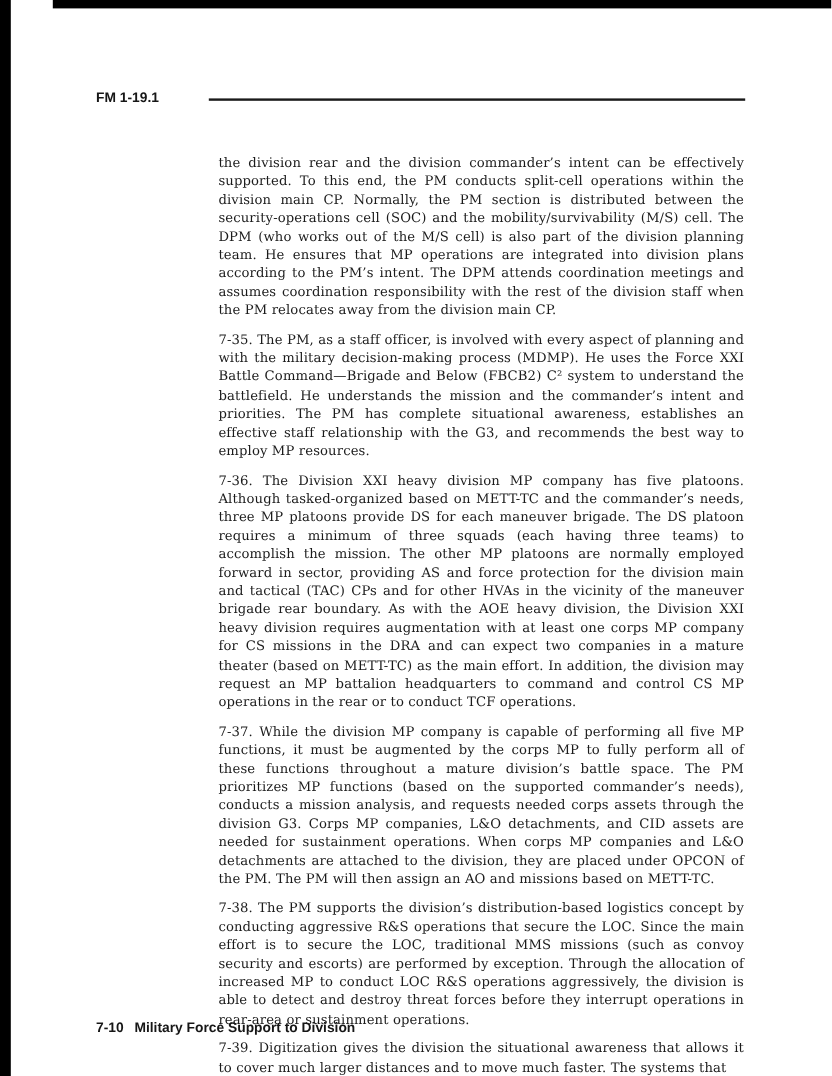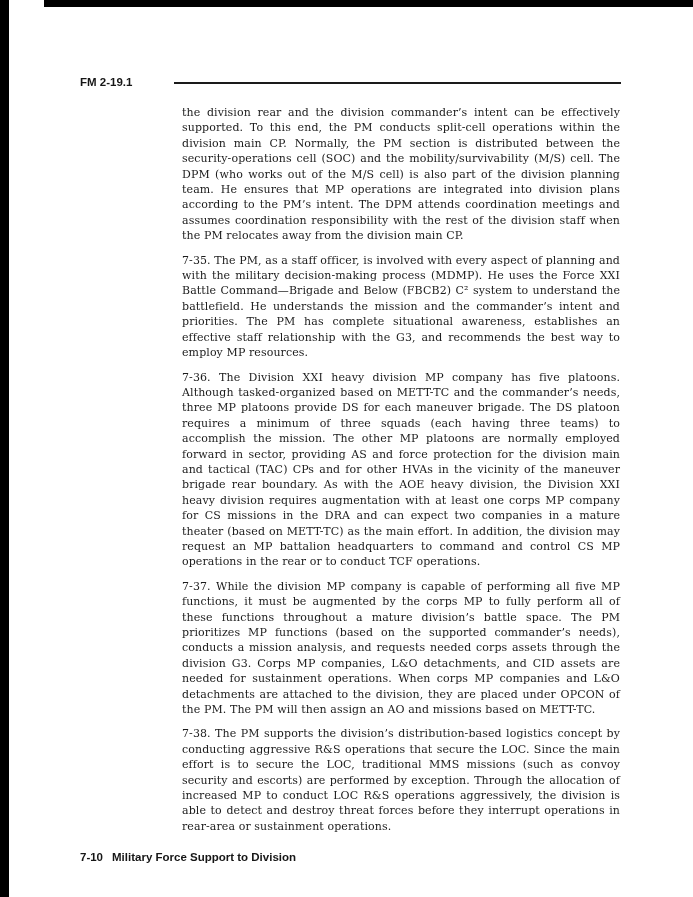--- a/index.html
+++ b/index.html
@@ -50,21 +50,21 @@
   .header-rule {
     flex: 1;
     height: 2px;
     background: #1a1a1a;
     margin-left: 42px;
     margin-top: 1px;
   }
   .page-body {
     position: absolute;
     left: 182px;
-    top: 105px;
+    top: 128px;
     width: 438px;
     color: #1b1b1b;
   }
   .page-body p {
     margin: 0 0 9px 0;
     font-size: 11px;
     line-height: 15.4px;
     text-align: justify;
     letter-spacing: 0.1px;
   }
@@ -88,30 +88,31 @@
 </style>
 </head>
 <body>
 
 <div class="page">
 
   <div class="scan-bar-left"></div>
   <div class="scan-bar-top"></div>
 
   <header class="page-header">
-    <span class="doc-id">FM 2-19.1</span>
+    <span class="doc-id">FM 1-19.1</span>
     <span class="header-rule"></span>
   </header>
 
   <main class="page-body">
     <p>the division rear and the division commander’s intent can be effectively supported. To this end, the PM conducts split-cell operations within the division main CP. Normally, the PM section is distributed between the security-operations cell (SOC) and the mobility/survivability (M/S) cell. The DPM (who works out of the M/S cell) is also part of the division planning team. He ensures that MP operations are integrated into division plans according to the PM’s intent. The DPM attends coordination meetings and assumes coordination responsibility with the rest of the division staff when the PM relocates away from the division main CP.</p>
     <p>7-35. The PM, as a staff officer, is involved with every aspect of planning and with the military decision-making process (MDMP). He uses the Force XXI Battle Command—Brigade and Below (FBCB2) C² system to understand the battlefield. He understands the mission and the commander’s intent and priorities. The PM has complete situational awareness, establishes an effective staff relationship with the G3, and recommends the best way to employ MP resources.</p>
     <p>7-36. The Division XXI heavy division MP company has five platoons. Although tasked-organized based on METT-TC and the commander’s needs, three MP platoons provide DS for each maneuver brigade. The DS platoon requires a minimum of three squads (each having three teams) to accomplish the mission. The other MP platoons are normally employed forward in sector, providing AS and force protection for the division main and tactical (TAC) CPs and for other HVAs in the vicinity of the maneuver brigade rear boundary. As with the AOE heavy division, the Division XXI heavy division requires augmentation with at least one corps MP company for CS missions in the DRA and can expect two companies in a mature theater (based on METT-TC) as the main effort. In addition, the division may request an MP battalion headquarters to command and control CS MP operations in the rear or to conduct TCF operations.</p>
     <p>7-37. While the division MP company is capable of performing all five MP functions, it must be augmented by the corps MP to fully perform all of these functions throughout a mature division’s battle space. The PM prioritizes MP functions (based on the supported commander’s needs), conducts a mission analysis, and requests needed corps assets through the division G3. Corps MP companies, L&amp;O detachments, and CID assets are needed for sustainment operations. When corps MP companies and L&amp;O detachments are attached to the division, they are placed under OPCON of the PM. The PM will then assign an AO and missions based on METT-TC.</p>
     <p>7-38. The PM supports the division’s distribution-based logistics concept by conducting aggressive R&amp;S operations that secure the LOC. Since the main effort is to secure the LOC, traditional MMS missions (such as convoy security and escorts) are performed by exception. Through the allocation of increased MP to conduct LOC R&amp;S operations aggressively, the division is able to detect and destroy threat forces before they interrupt operations in rear-area or sustainment operations.</p>
+    <p>7-39. Digitization gives the division the situational awareness that allows it to cover much larger distances and to move much faster. The systems that</p>
   </main>
 
   <footer class="page-footer">
     <span class="page-num">7-10</span>
     <span class="footer-title">Military Force Support to Division</span>
   </footer>
 
 </div>
 
 </body></html>

